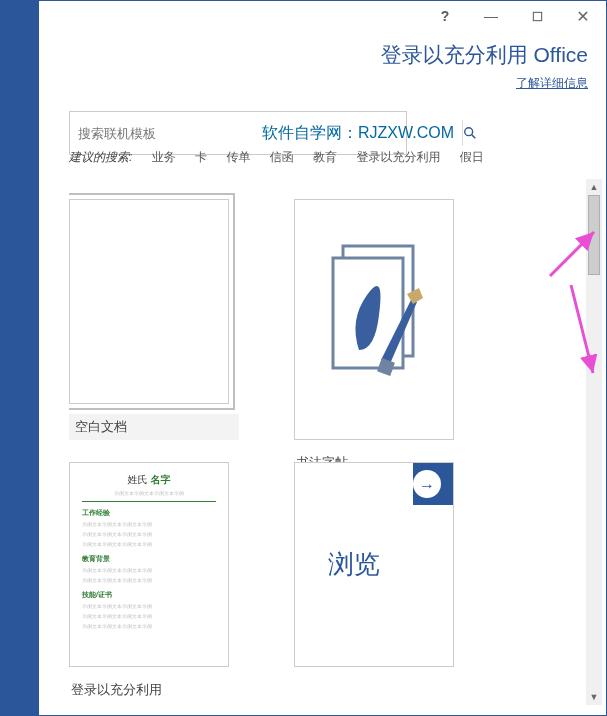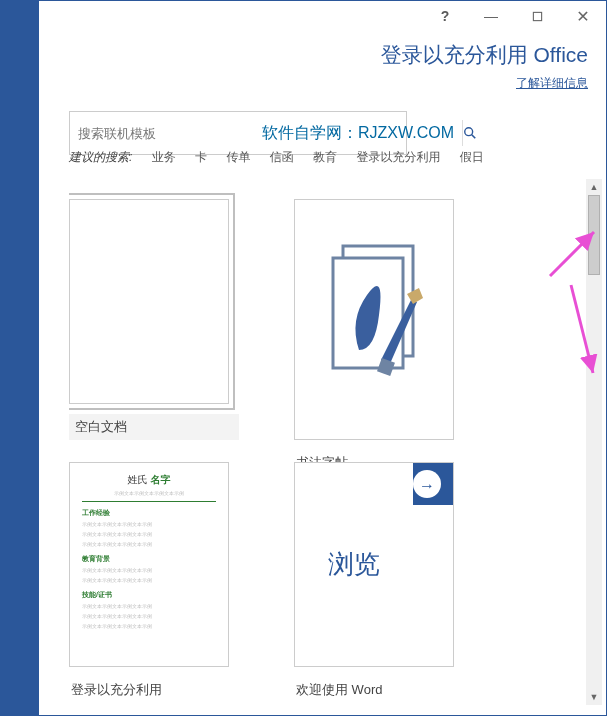--- a/index.html
+++ b/index.html
@@ -324,21 +324,20 @@
 
       <div class="template-item">
         <div class="template-thumb">
           <div class="browse-thumb">
             <div class="browse-top">浏览</div>
             <div class="browse-bottom">
               <div class="browse-arrow">→</div>
             </div>
           </div>
         </div>
-        <div class="template-label plain">欢迎使用 Word</div>
       </div>
 
     </div>
   </div>
 
   <div class="scrollbar">
     <div class="scroll-arrow" style="position:absolute;top:0;left:0;right:0">▲</div>
     <div class="scroll-track">
       <div class="scroll-thumb"></div>
     </div>

